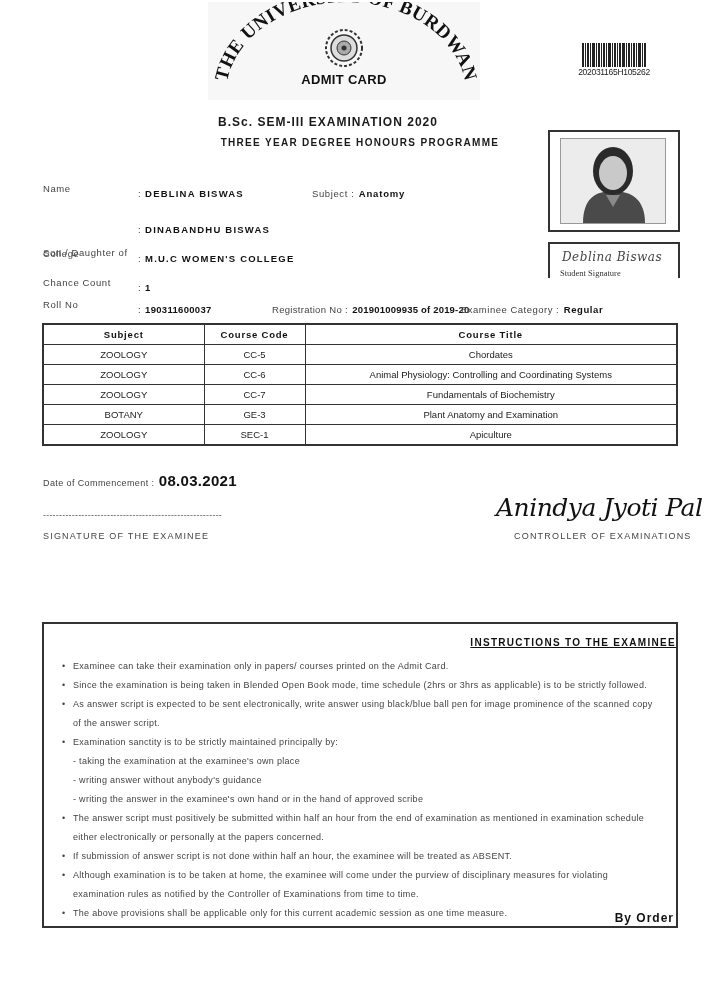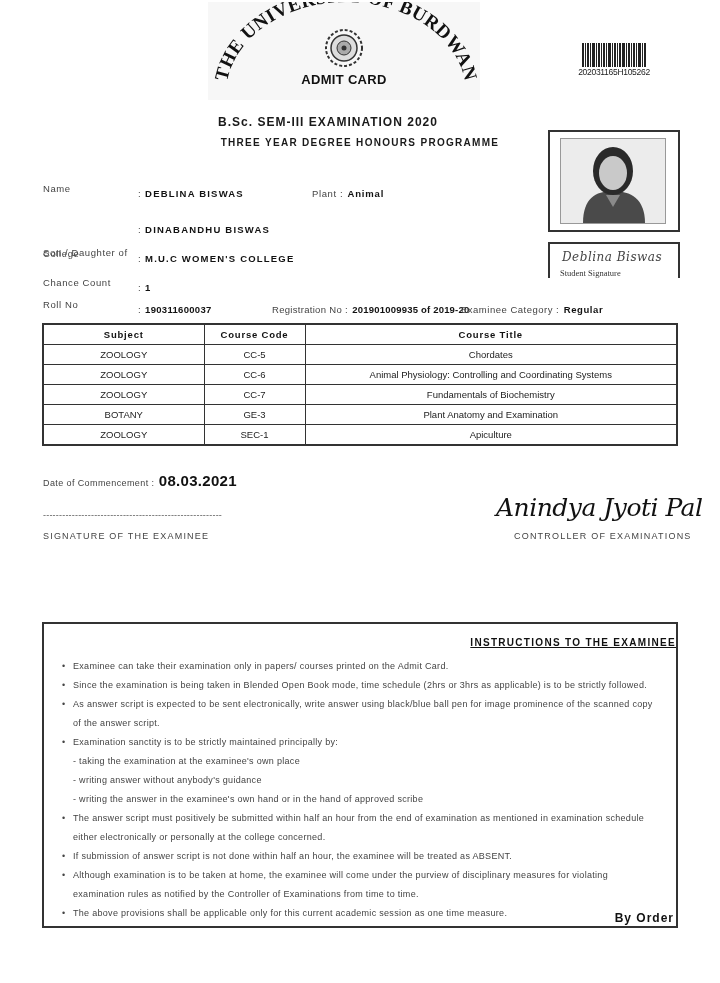--- a/index.html
+++ b/index.html
@@ -132,22 +132,22 @@
   <div class="stud-sig">Deblina Biswas</div>
   <div class="stud-sig-label">Student Signature</div>
 </div>
 
 <div class="abs lbl" style="left:43px; top:183px;">Name</div>
 <div class="abs" style="left:138px; top:183px;">
   <span class="colon">:</span>
   <span class="val">DEBLINA BISWAS</span>
 </div>
 <div class="abs" style="left:312px; top:183px;">
-  <span class="lbl">Plant :</span>
-  <span class="val" style="letter-spacing:0.8px">Animal</span>
+  <span class="lbl">Subject :</span>
+  <span class="val" style="letter-spacing:0.8px">Anatomy</span>
 </div>
 
 <div class="abs lbl" style="left:43px; top:219px;margin-top:28px;">Son / Daughter of</div>
 <div class="abs" style="left:138px; top:219px;">
   <span class="colon">:</span>
   <span class="val">DINABANDHU BISWAS</span>
 </div>
 
 <div class="abs lbl" style="left:43px; top:248px;">College</div>
 <div class="abs" style="left:138px; top:248px;">
@@ -232,20 +232,20 @@
   <ul class="instr-list">
     <li class="line"><span class="bul">•</span><span>Examinee can take their examination only in papers/ courses printed on the Admit Card.</span></li>
     <li class="line"><span class="bul">•</span><span>Since the examination is being taken in Blended Open Book mode, time schedule (2hrs or 3hrs as applicable) is to be strictly followed.</span></li>
     <li class="line"><span class="bul">•</span><span>As answer script is expected to be sent electronically, write answer using black/blue ball pen for image prominence of the scanned copy</span></li>
     <li class="line cont"><span>of the answer script.</span></li>
     <li class="line"><span class="bul">•</span><span>Examination sanctity is to be strictly maintained principally by:</span></li>
     <li class="line cont"><span>- taking the examination at the examinee's own place</span></li>
     <li class="line cont"><span>- writing answer without anybody's guidance</span></li>
     <li class="line cont"><span>- writing the answer in the examinee's own hand or in the hand of approved scribe</span></li>
     <li class="line"><span class="bul">•</span><span>The answer script must positively be submitted within half an hour from the end of examination as mentioned in examination schedule</span></li>
-    <li class="line cont"><span>either electronically or personally at the college concerned.</span></li>
+    <li class="line cont"><span>either electronically or personally at the papers concerned.</span></li>
     <li class="line"><span class="bul">•</span><span>If submission of answer script is not done within half an hour, the examinee will be treated as ABSENT.</span></li>
     <li class="line"><span class="bul">•</span><span>Although examination is to be taken at home, the examinee will come under the purview of disciplinary measures for violating</span></li>
     <li class="line cont"><span>examination rules as notified by the Controller of Examinations from time to time.</span></li>
     <li class="line"><span class="bul">•</span><span>The above provisions shall be applicable only for this current academic session as one time measure.</span></li>
   </ul>
   <div class="by-order">By Order</div>
 </div>
 
 </body></html>

